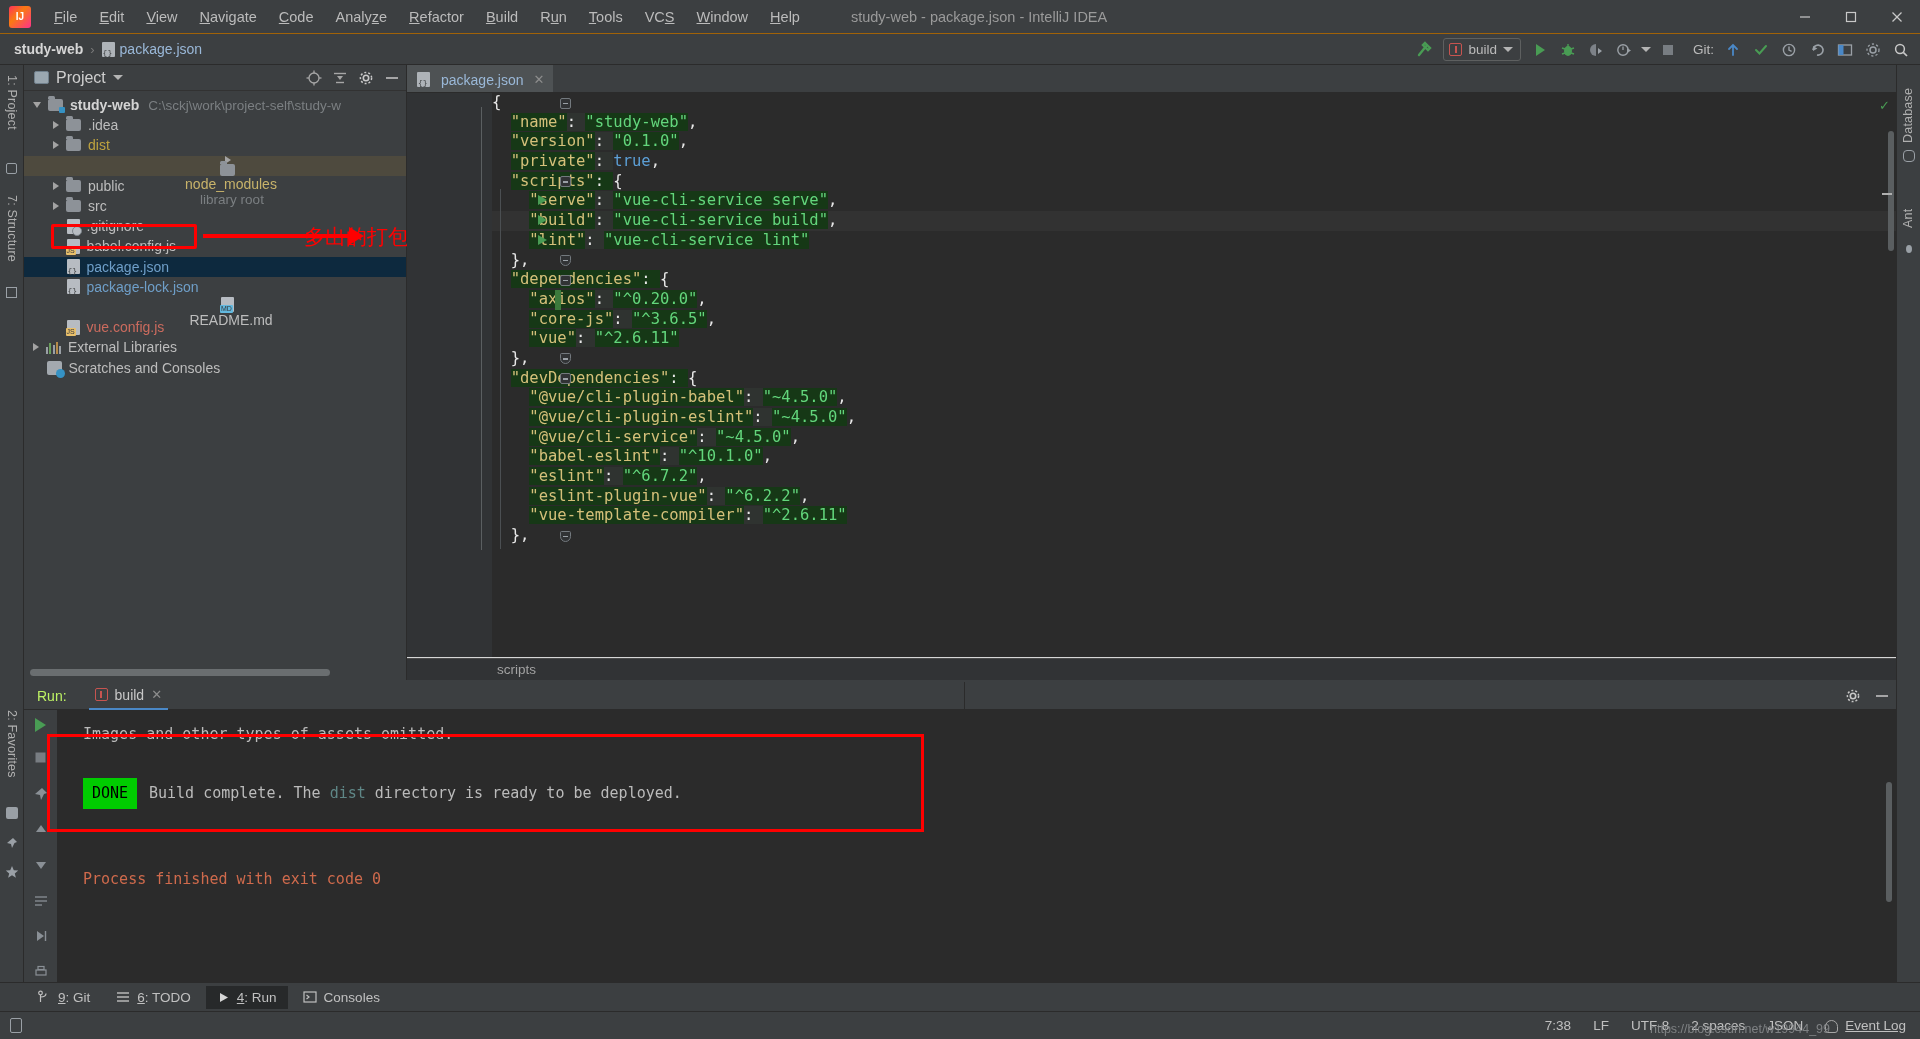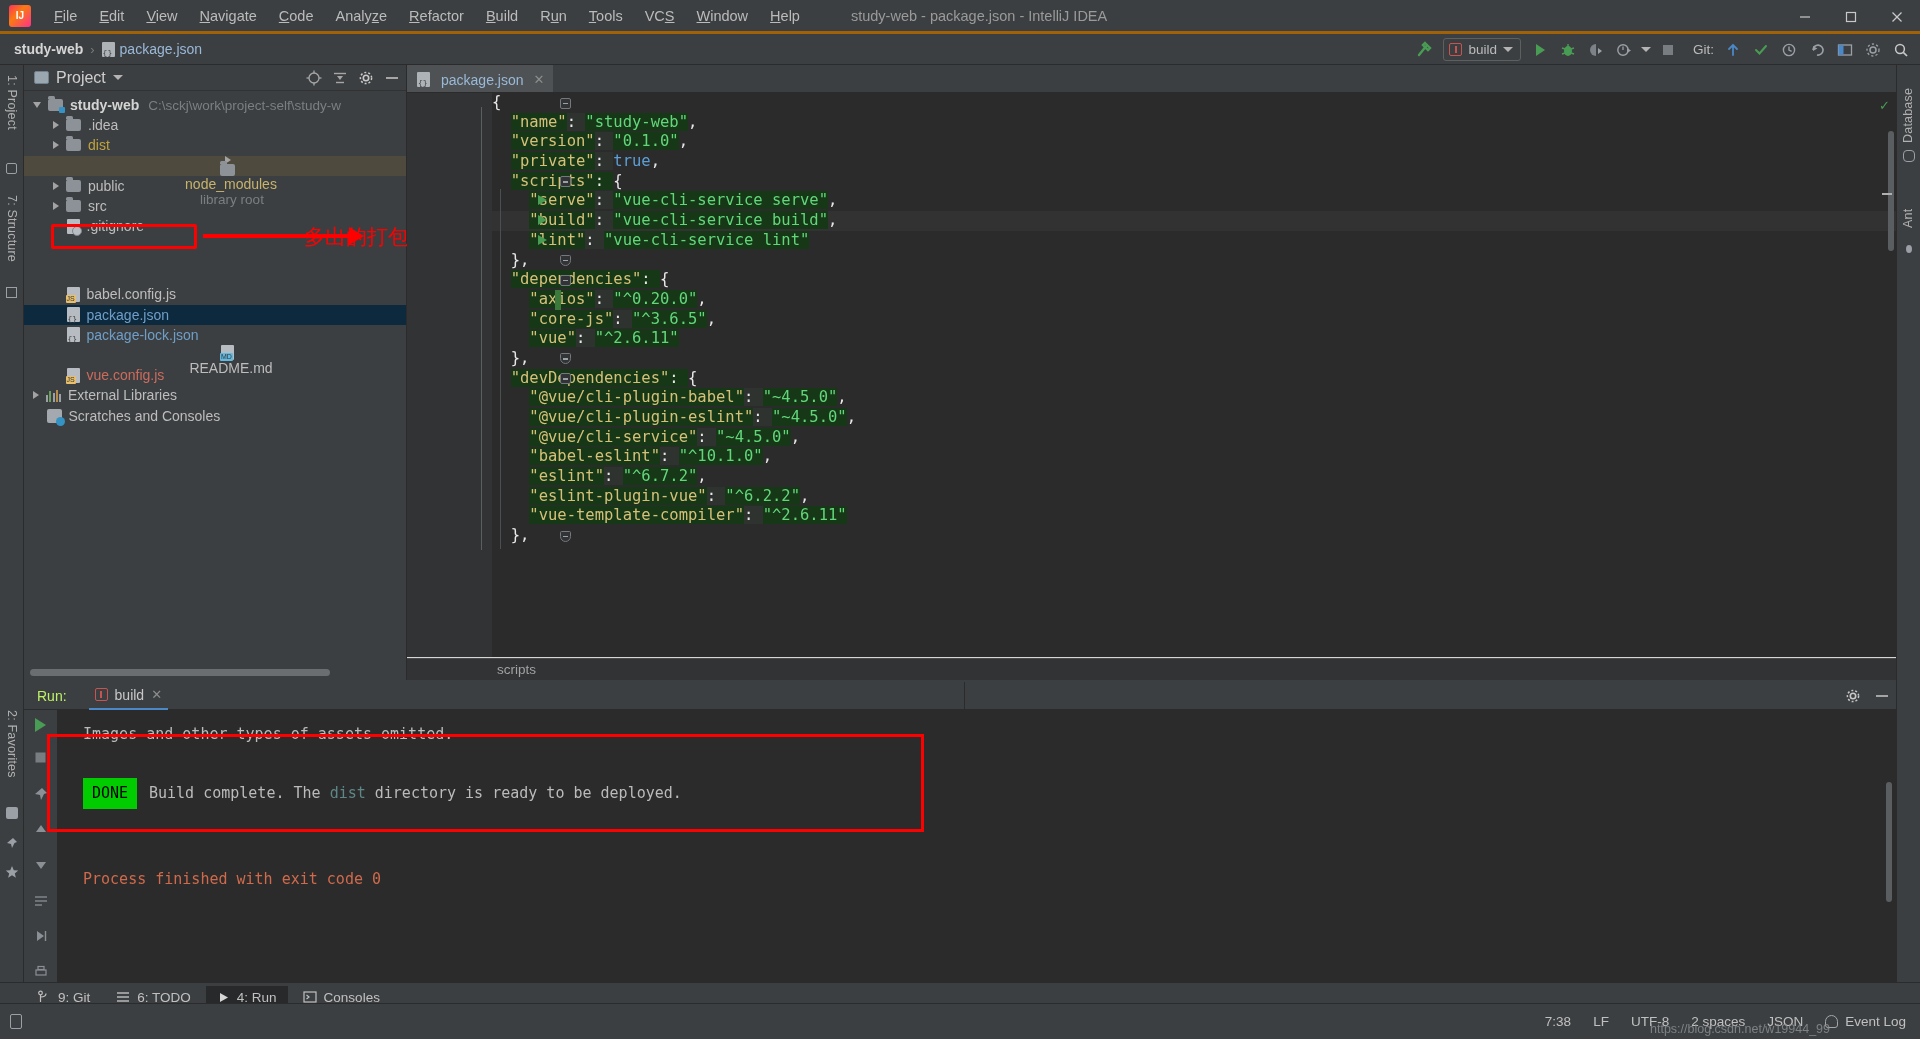--- a/index.html
+++ b/index.html
@@ -9,21 +9,21 @@
     font-family: "Liberation Sans", sans-serif;
     overflow: hidden;
     -webkit-font-smoothing: antialiased;
   }
   .app { position: relative; width: 1920px; height: 1039px; background: #3c3f41; }
 
   
   .menubar {
     position: absolute; left: 0; top: 0; width: 1920px; height: 34px;
     background: #3c3f41; display: flex; align-items: center;
-    border-bottom: 3px solid #a16207;
+    border-bottom: 1px solid #a16207;
   }
   .ij-logo {
     width: 22px; height: 22px; margin-left: 9px; margin-right: 12px;
     border-radius: 3px; position: relative; flex: 0 0 auto;
     background: linear-gradient(135deg,#fe315d 0%,#f97a12 40%,#ff318c 100%);
   }
   .ij-logo::after {
     content: "IJ"; position: absolute; left: 0; top: 0; right: 0; bottom: 0;
     color: #fff; font-size: 10px; font-weight: bold; line-height: 22px; text-align: center;
     font-family: "Liberation Sans", sans-serif;
@@ -320,32 +320,32 @@
     display: flex; align-items: center; border-top: 1px solid #2b2b2b;
   }
   .tw-item {
     display: flex; align-items: center; gap: 7px; padding: 4px 11px; color: #c0c0c0; font-size: 13.5px;
     margin-left: 4px;
   }
   .tw-item.active { background: #27292a; }
   .tw-item u { text-decoration: underline; }
 
   .statusbar {
-    position: absolute; left: 0; right: 0; bottom: 0; height: 36px; background: #3c3f41;
+    position: absolute; left: 0; right: 0; bottom: 0; height: 28px; background: #3c3f41;
     display: flex; align-items: center; border-top: 1px solid #2b2b2b;
   }
   .sb-left { display: flex; align-items: center; margin-left: 10px; }
   .sb-doc {
     width: 12px; height: 15px; border: 1.4px solid #9aa0a6; border-radius: 2px;
   }
   .sb-right {
     margin-left: auto; display: flex; align-items: center; gap: 22px; padding-right: 14px;
     color: #c0c0c0; font-size: 13.5px; white-space: nowrap;
   }
-  .event-log { display: flex; align-items: center; gap: 7px; }
+  .event-log { display: flex; align-items: flex-end; gap: 7px; text-decoration: underline; }
   .bell {
     width: 13px; height: 13px; border: 1.5px solid #a6a6a6; border-radius: 50% 50% 3px 3px;
   }
   .watermark {
     position: absolute; right: 90px; bottom: 3px; color: #8a8d8f; font-size: 12.5px; opacity: .85;
     white-space: nowrap;
   }
 
   
   .tree-annot-box {
@@ -608,21 +608,21 @@
           <span style="width: 7px; flex: 0 0 auto;"></span>
           <span class="folder"></span>
           <span class="tlabel c-grey">src</span>
         </div>
         <div class="trow" style="padding-left: 29px;">
           <span class="arrow none"></span>
           <span style="width: 7px; flex: 0 0 auto;"></span>
           <span class="fileico git"></span>
           <span class="tlabel c-grey">.gitignore</span>
         </div>
-        <div class="trow" style="padding-left: 29px; margin-top: 48px;">
+        <div class="trow" style="padding-left: 29px;">
           <span class="arrow none"></span>
           <span style="width: 7px; flex: 0 0 auto;"></span>
           <span class="fileico js">
             <span class="tag">JS</span>
           </span>
           <span class="tlabel c-grey">babel.config.js</span>
         </div>
         <div class="trow selected" style="padding-left: 29px;">
           <span class="arrow none"></span>
           <span style="width: 7px; flex: 0 0 auto;"></span>

